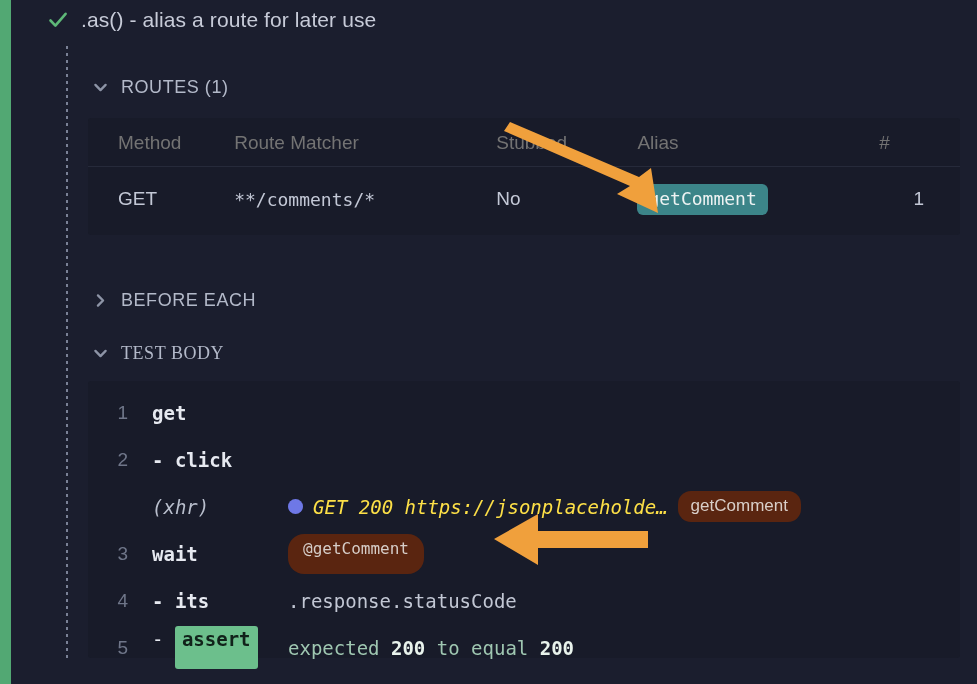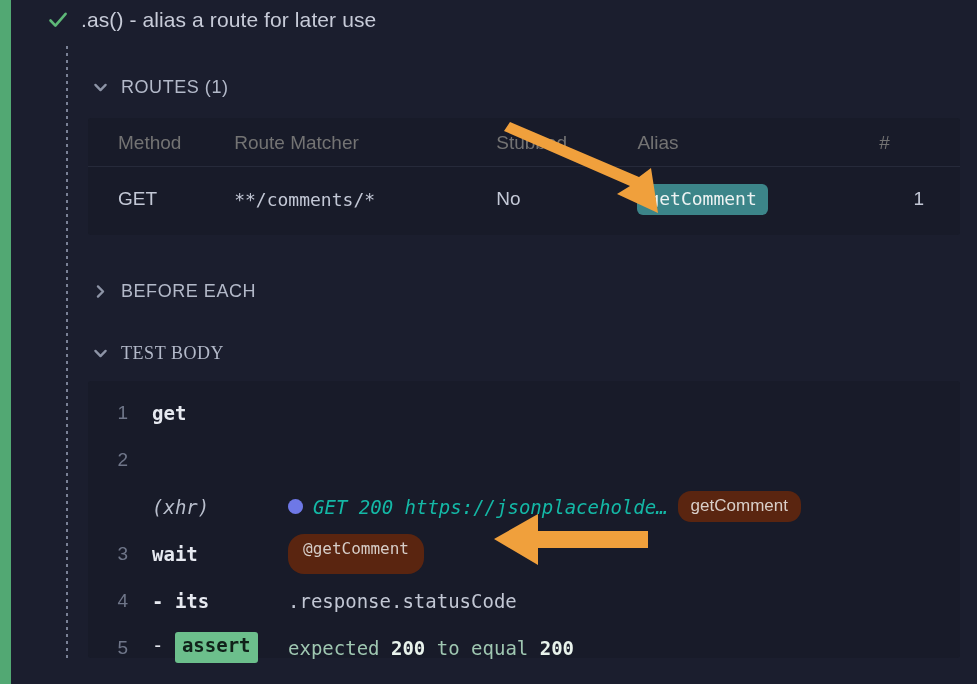--- a/index.html
+++ b/index.html
@@ -44,21 +44,21 @@
   
   .section-hdr {
     position: absolute;
     display: flex; align-items: center; gap: 12px;
     color: #b3b9c9;
     font-size: 18px; letter-spacing: .55px;
   }
   .section-hdr .chev { width: 17px; height: 17px; display:block; }
   .section-hdr .chev.collapsed { transform: rotate(-90deg); }
   #sec-routes { left: 92px; top: 77px; }
-  #sec-before { left: 92px; top: 281px; }
+  #sec-before { left: 92px; top: 290px; }
   #sec-body   { left: 92px; top: 343px; font-family: Liberation Serif, serif; }
 
   
   .panel {
     position: absolute;
     background: #181b29;
     border-radius: 3px;
   }
   #routes-panel { left: 88px; top: 118px; width: 872px; height: 117px; }
   #body-panel   { left: 88px; top: 381px; width: 872px; height: 277px; }
@@ -135,21 +135,21 @@
     display: flex; align-items: center; gap: 10px;
     min-width: 0;
   }
   .cmd-msg.mono { font-family: "DejaVu Sans Mono", monospace; }
   .xhr-dot {
     width: 15px; height: 15px; border-radius: 50%;
     background: #6e78e6;
     flex: 0 0 15px;
   }
   .xhr-text {
-    font-style: italic; color: #14b8a6; font-size: 19px;
+    font-style: italic; color: #fde047; font-size: 19px;
     white-space: nowrap; overflow: hidden; text-overflow: ellipsis;
   }
   .alias-badge-brown {
     display: inline-block;
     background: #5a2510;
     color: #d9cfc9;
     font-size: 17px;
     padding: 5px 13px 6px 13px;
     border-radius: 13px;
     white-space: nowrap;
@@ -162,21 +162,21 @@
     padding: 5px 15px 16px 15px;
     border-radius: 16px;
   }
   .assert-badge {
     display: inline-block;
     background: #6cbf8c;
     color: #11221a;
     font-family: "DejaVu Sans Mono", monospace;
     font-weight: bold;
     font-size: 19px;
-    padding: 2px 7px 7px 7px;
+    padding: 2px 7px 19px 7px;
     border-radius: 3px;
   }
   .assert-msg { color: #9fc7b1; font-size: 19px; font-family: "DejaVu Sans Mono", monospace; }
   .assert-msg b { color: #e9f3ec; font-weight: bold; }
 
   
   .annot { position: absolute; pointer-events: none; }
   #arrow-1 { left: 480px; top: 115px; }
   #arrow-2 { left: 480px; top: 512px; }
 </style>
@@ -244,20 +244,21 @@
   <div class="panel" id="body-panel">
     <div class="cmd-list">
 
       <div class="cmd-row">
         <span class="cmd-num">1</span>
         <span class="cmd-name">get</span>
       </div>
 
       <div class="cmd-row">
         <span class="cmd-num">2</span>
+        <span class="cmd-name child">click</span>
         <span class="cmd-msg mono"></span>
       </div>
 
       <div class="cmd-row">
         <span class="cmd-num"></span>
         <span class="cmd-name xhr">(xhr)</span>
         <span class="cmd-msg">
           <span class="xhr-dot"></span>
           <span class="xhr-text">GET 200 https://jsonplaceholde…</span>
           <span class="alias-badge-brown">getComment</span>

